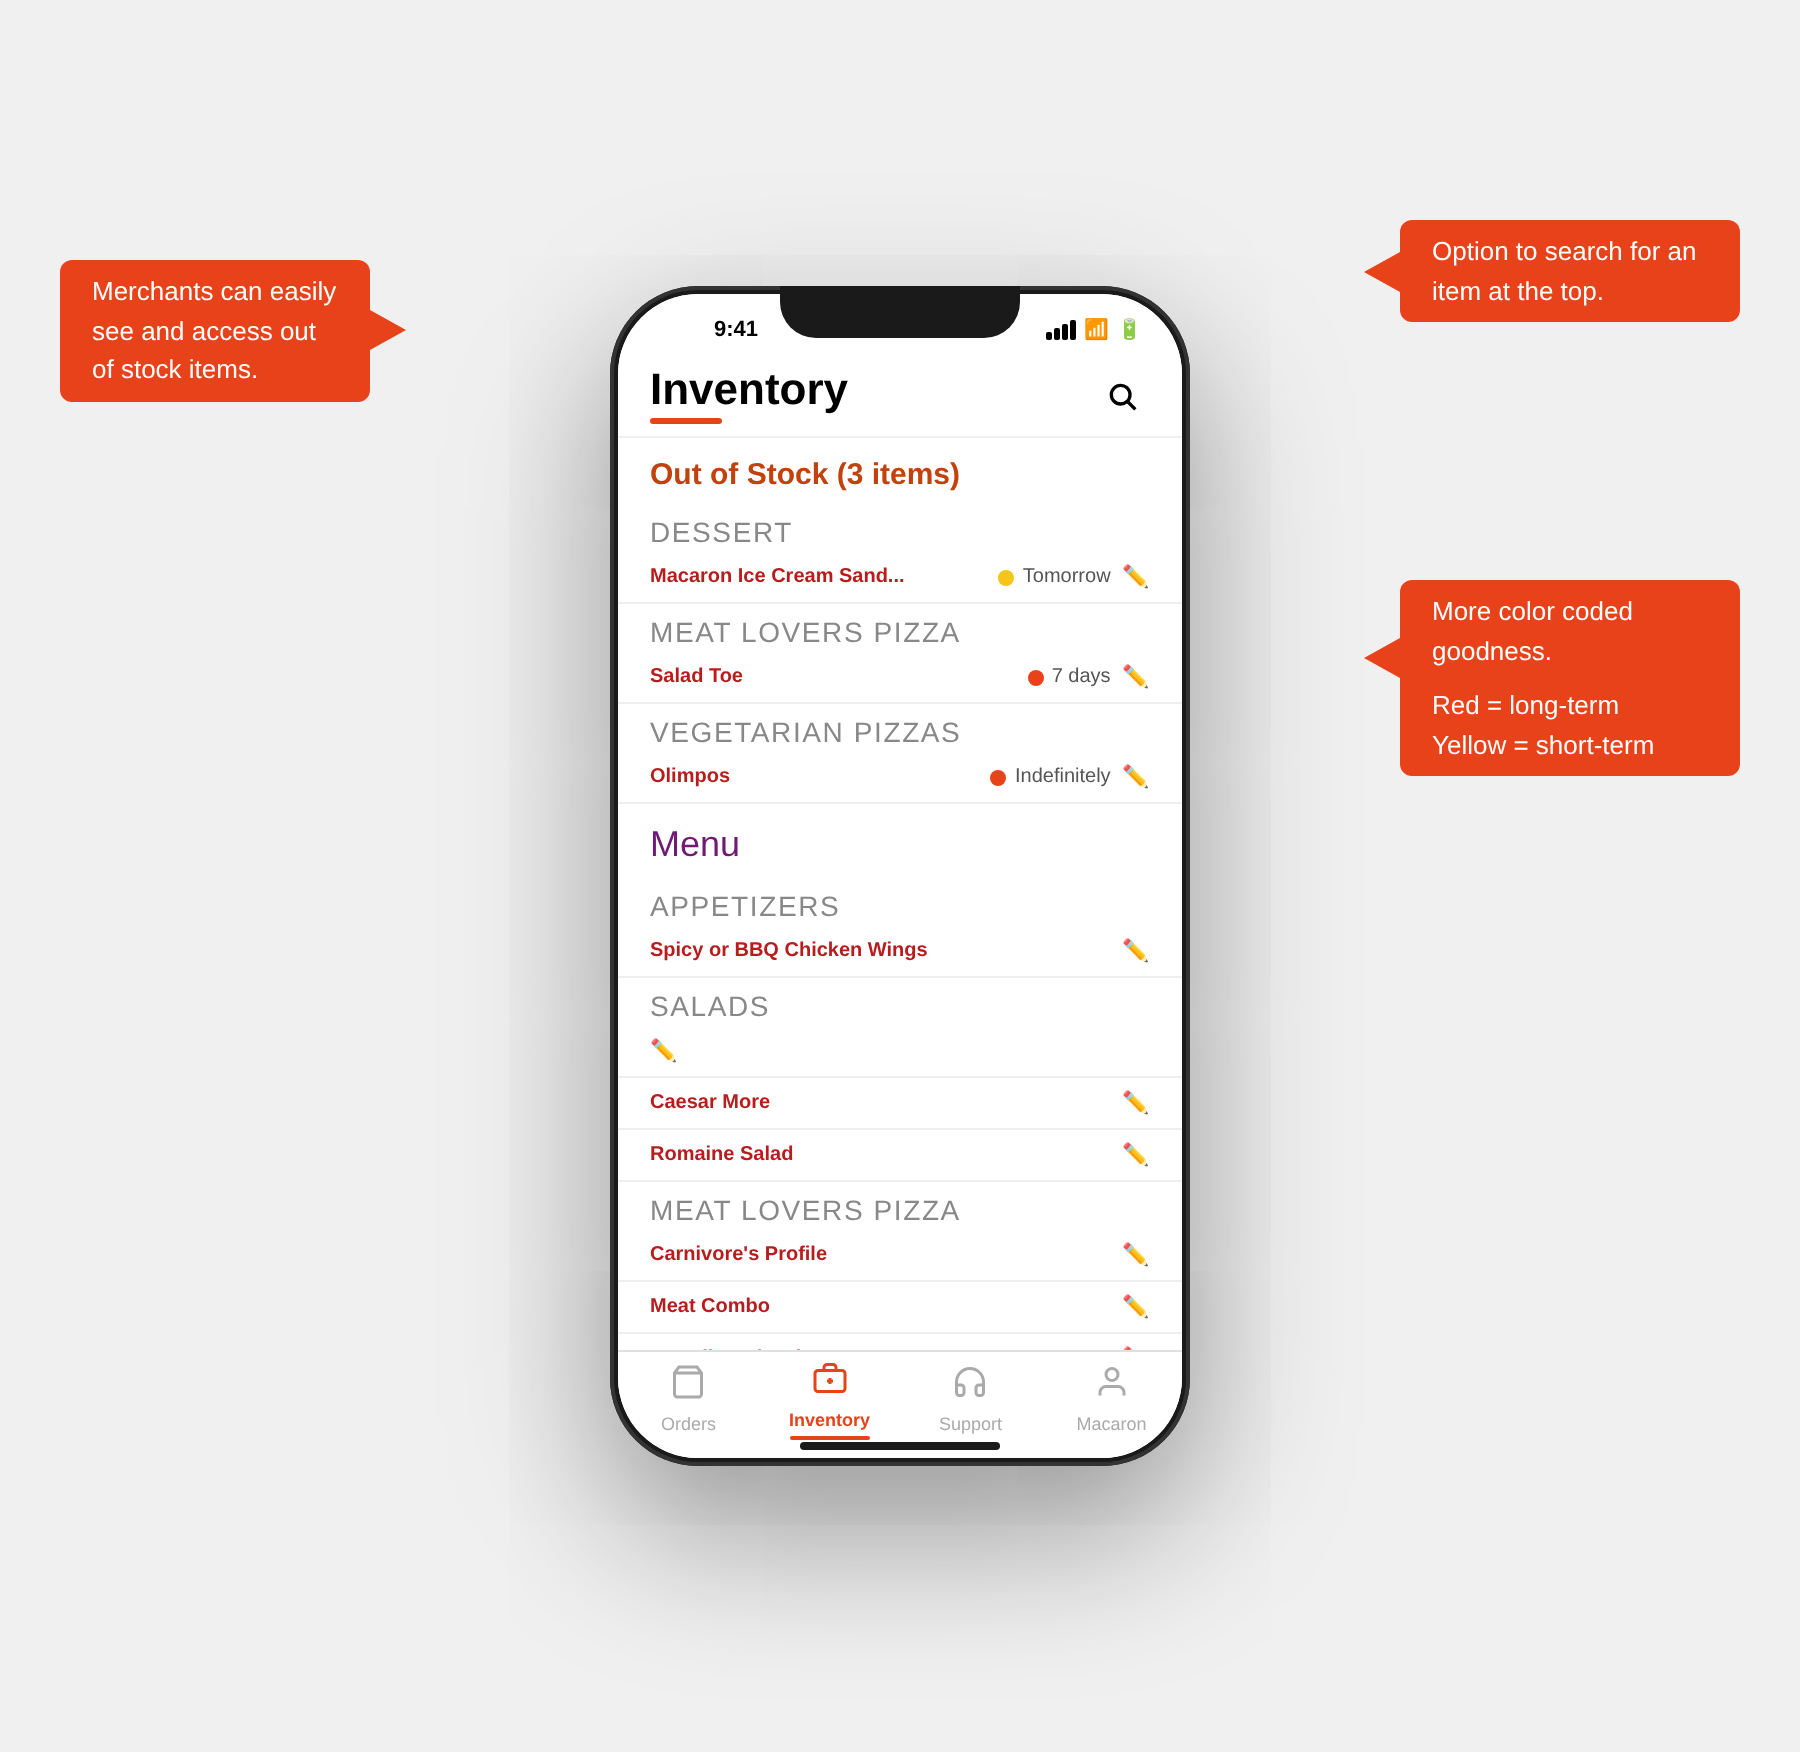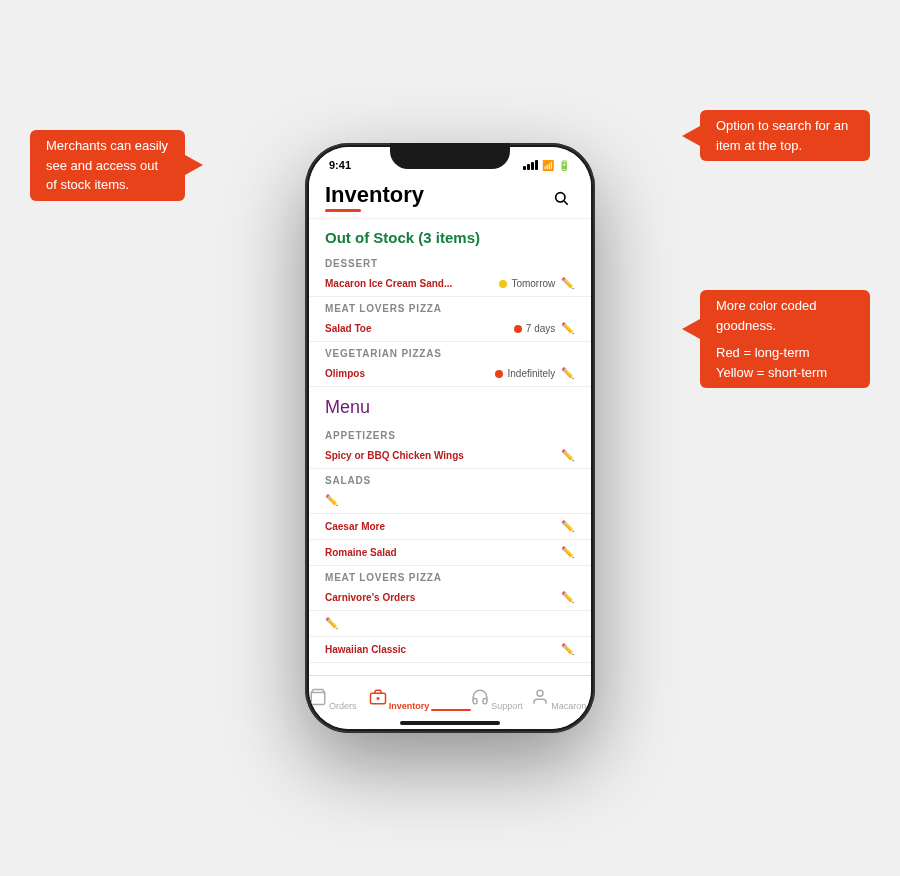--- a/index.html
+++ b/index.html
@@ -126,20 +126,21 @@
       align-items: center;
       justify-content: space-between;
       padding: 0 20px;
       padding-top: 8px;
       flex-shrink: 0;
     }
     .status-time {
       font-size: 11px;
       font-weight: 700;
       color: #000;
+      margin-left: 28px;
     }
     .status-icons {
       display: flex;
       align-items: center;
       gap: 4px;
       font-size: 10px;
       color: #000;
     }
     .signal-bars {
       display: flex;
@@ -192,26 +193,26 @@
       justify-content: center;
       color: #000;
       font-size: 16px;
       cursor: pointer;
     }
 
     
     .section-title {
       font-size: 15px;
       font-weight: 700;
-      color: #15803d;
+      color: #c2410c;
       padding: 10px 16px 6px;
     }
     .category-label {
-      font-size: 10px;
-      font-weight: 700;
+      font-size: 14px;
+      font-weight: 400;
       color: #888;
       letter-spacing: 0.8px;
       text-transform: uppercase;
       padding: 6px 16px 2px;
     }
 
     .list-item {
       display: flex;
       align-items: center;
       justify-content: space-between;
@@ -265,22 +266,22 @@
       border-top: 1px solid #e0e0e0;
       height: 54px;
       display: flex;
       align-items: center;
       justify-content: space-around;
       padding-bottom: 6px;
       flex-shrink: 0;
     }
     .nav-item {
       display: flex;
-      flex-direction: row;
-      align-items: flex-end;
+      flex-direction: column;
+      align-items: center;
       gap: 2px;
       cursor: pointer;
       flex: 1;
     }
     .nav-icon {
       font-size: 18px;
       color: #aaa;
     }
     .nav-icon.active { color: #e8421a; }
     .nav-label {
@@ -427,25 +428,28 @@
         <div class="list-item">
           <div class="item-left">
             <div class="item-name">Romaine Salad</div>
           </div>
           <span class="edit-icon">✏️</span>
         </div>
 
         <div class="category-label">MEAT LOVERS PIZZA</div>
         <div class="list-item">
           <div class="item-left">
-            <div class="item-name">Carnivore's Orders</div>
-          </div>
-          <span class="edit-icon">✏️</span>
-        </div>
-        <div class="list-item">
+            <div class="item-name">Carnivore's Profile</div>
+          </div>
+          <span class="edit-icon">✏️</span>
+        </div>
+        <div class="list-item">
+          <div class="item-left">
+            <div class="item-name">Meat Combo</div>
+          </div>
           <span class="edit-icon">✏️</span>
         </div>
         <div class="list-item">
           <div class="item-left">
             <div class="item-name">Hawaiian Classic</div>
           </div>
           <span class="edit-icon">✏️</span>
         </div>
       </div>
 

